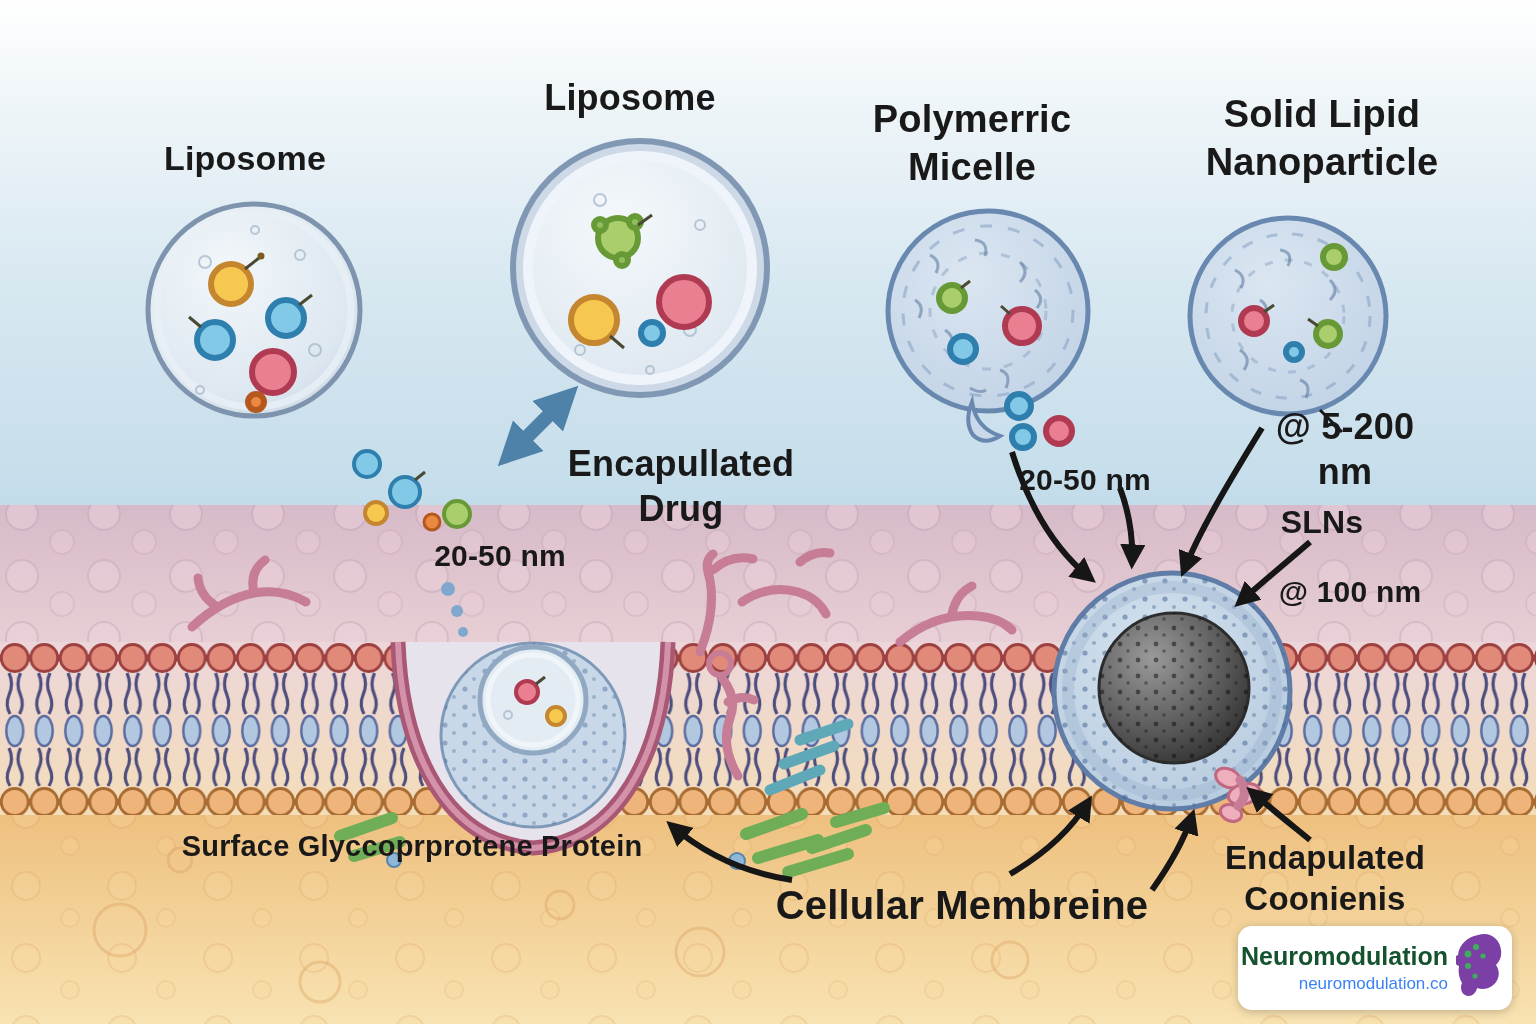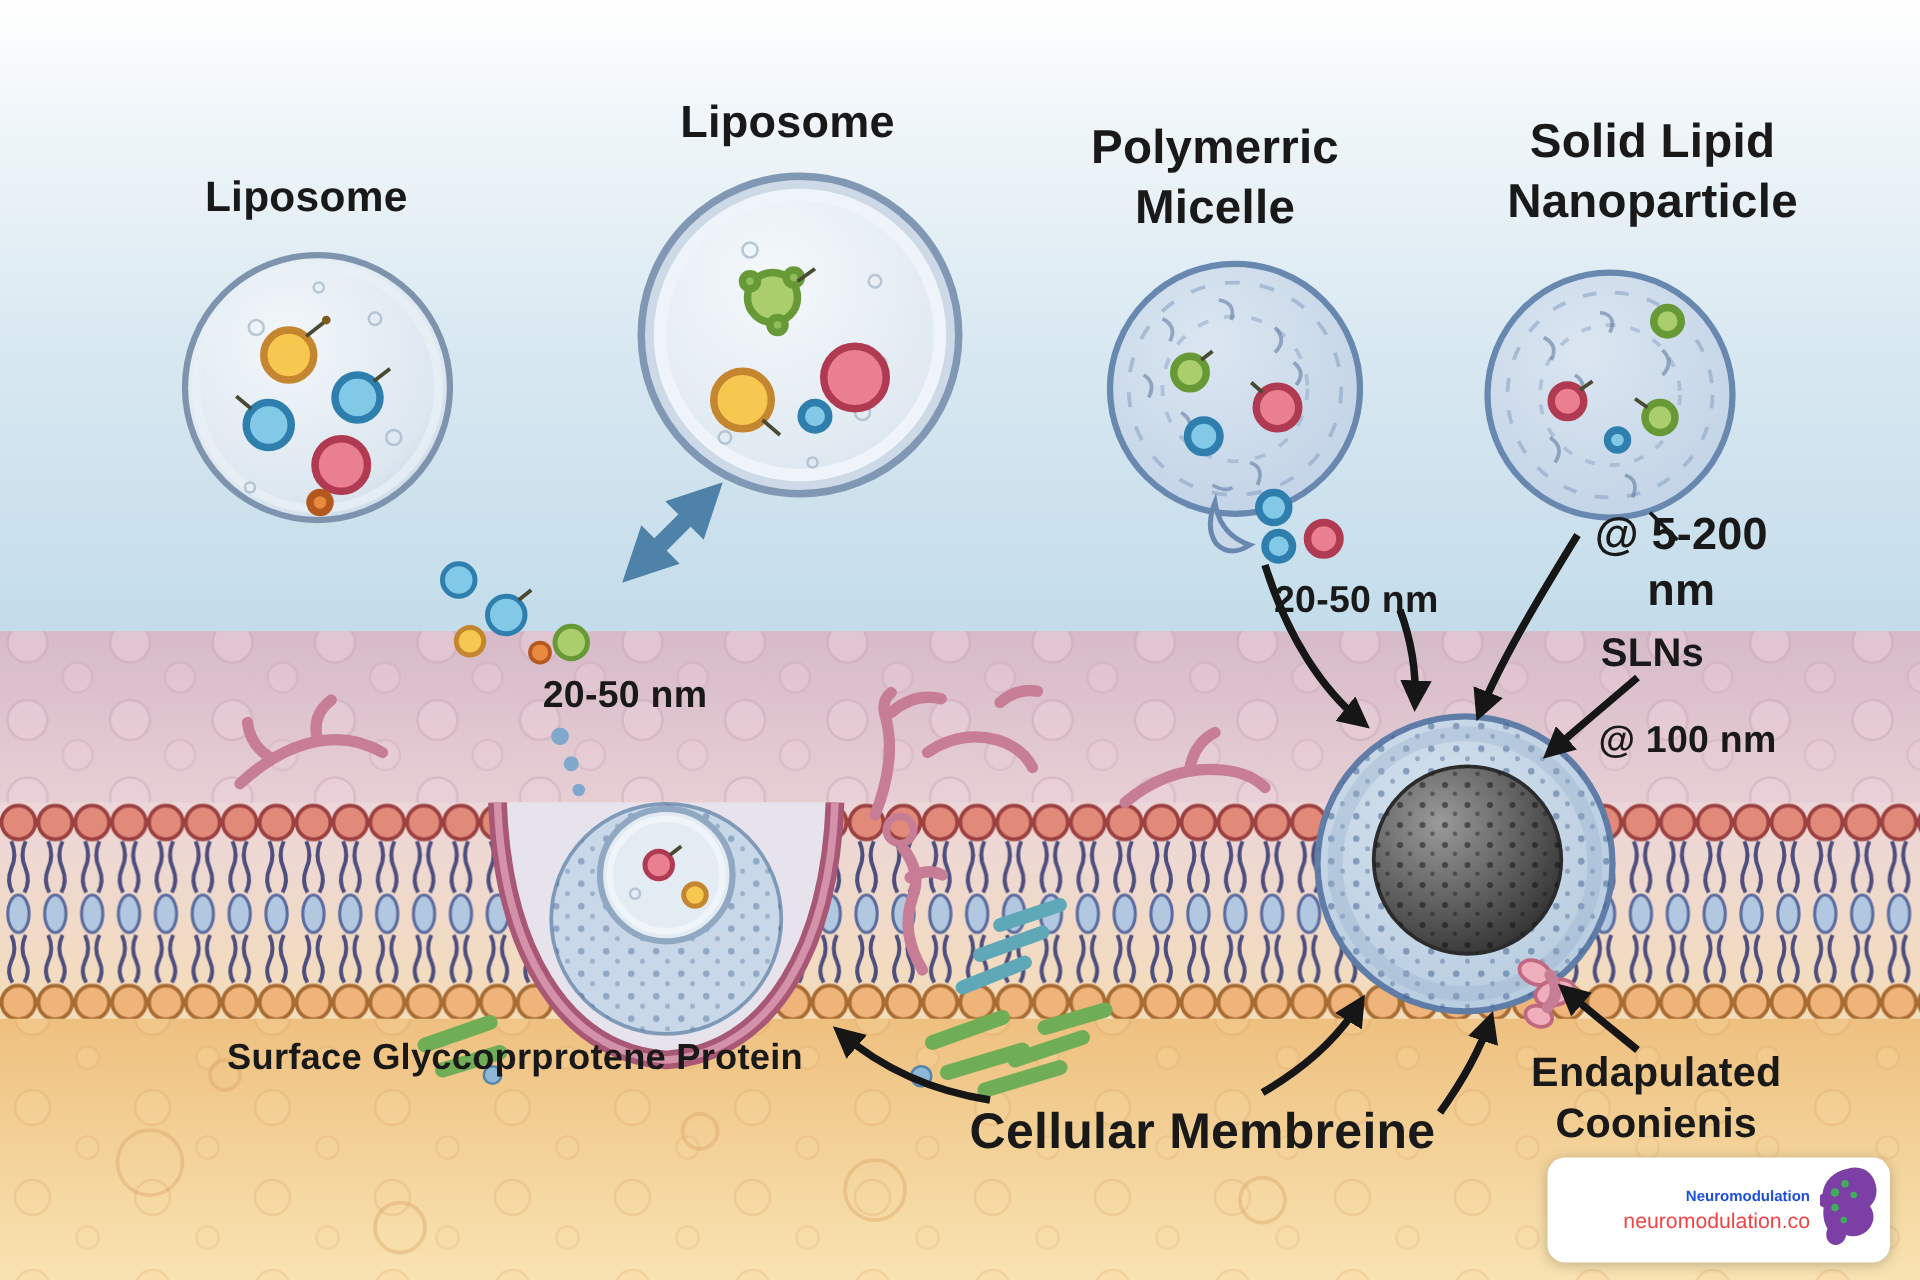--- a/index.html
+++ b/index.html
@@ -21,22 +21,22 @@
   .gp{stroke:#c77d95;stroke-width:9;fill:none;stroke-linecap:round;}
   .ar{stroke:#161616;stroke-width:6;fill:none;}
   .rg{stroke:#6fae57;stroke-width:12;stroke-linecap:round;}
   .rt{stroke:#5fa8b8;stroke-width:11;stroke-linecap:round;}
   .pb{fill:#efaebb;stroke:#c06880;stroke-width:3;}
   
   .wm{position:absolute;left:1238px;top:926px;width:274px;height:84px;background:#fff;
       border-radius:14px;box-shadow:0 2px 10px rgba(0,0,0,.22);display:flex;align-items:center;
       justify-content:flex-end;gap:8px;padding-right:10px;box-sizing:border-box;}
   .wm-text{text-align:right;}
-  .wm-title{font-size:12px;font-weight:700;color:#1d4ed8;}
-  .wm-sub{font-size:17px;color:#ef4444;margin-top:3px;}
+  .wm-title{font-size:25px;font-weight:700;color:#14532d;}
+  .wm-sub{font-size:17px;color:#3b82f6;margin-top:3px;}
 </style>
 </head>
 <body>
 
 <div class="canvas">
 
 <svg class="scene" width="1536" height="1024" viewBox="0 0 1536 1024">
   <defs>
     <linearGradient id="skyGrad" x1="0" y1="0" x2="0" y2="1">
       <stop offset="0" stop-color="#ffffff"></stop>
@@ -303,20 +303,22 @@
     <path d="M566,398 L510,454" stroke="#4f82a8" stroke-width="14" fill="none" marker-start="url(#bah)" marker-end="url(#bah)"></path>
   </g>
 </svg>
 
 <div class="lbl" style="left:245px;top:158px;font-size:34px;font-weight:700">Liposome</div>
 <div class="lbl" style="left:630px;top:97px;font-size:36px;font-weight:700">Liposome</div>
 <div class="lbl" style="left:972px;top:143px;font-size:38px;font-weight:700">Polymerric
 Micelle</div>
 <div class="lbl" style="left:1322px;top:138px;font-size:38px;font-weight:700">Solid Lipid
 Nanoparticle</div>
+<div class="lbl" style="left:681px;top:486px;font-size:36px;font-weight:700">Encapullated
+Drug</div>
 <div class="lbl" style="left:500px;top:556px;font-size:30px;font-weight:700">20-50 nm</div>
 <div class="lbl" style="left:1085px;top:480px;font-size:30px;font-weight:700">20-50 nm</div>
 <div class="lbl" style="left:1345px;top:449px;font-size:36px;font-weight:600">@ 5-200 nm</div>
 <div class="lbl" style="left:1322px;top:522px;font-size:32px;font-weight:700">SLNs</div>
 <div class="lbl" style="left:1350px;top:592px;font-size:30px;font-weight:600">@ 100 nm</div>
 <div class="lbl" style="left:412px;top:846px;font-size:29px;font-weight:700">Surface Glyccoprprotene Protein</div>
 <div class="lbl" style="left:962px;top:905px;font-size:40px;font-weight:700">Cellular Membreine</div>
 <div class="lbl" style="left:1325px;top:878px;font-size:33px;font-weight:600">Endapulated
 Coonienis</div>
 

